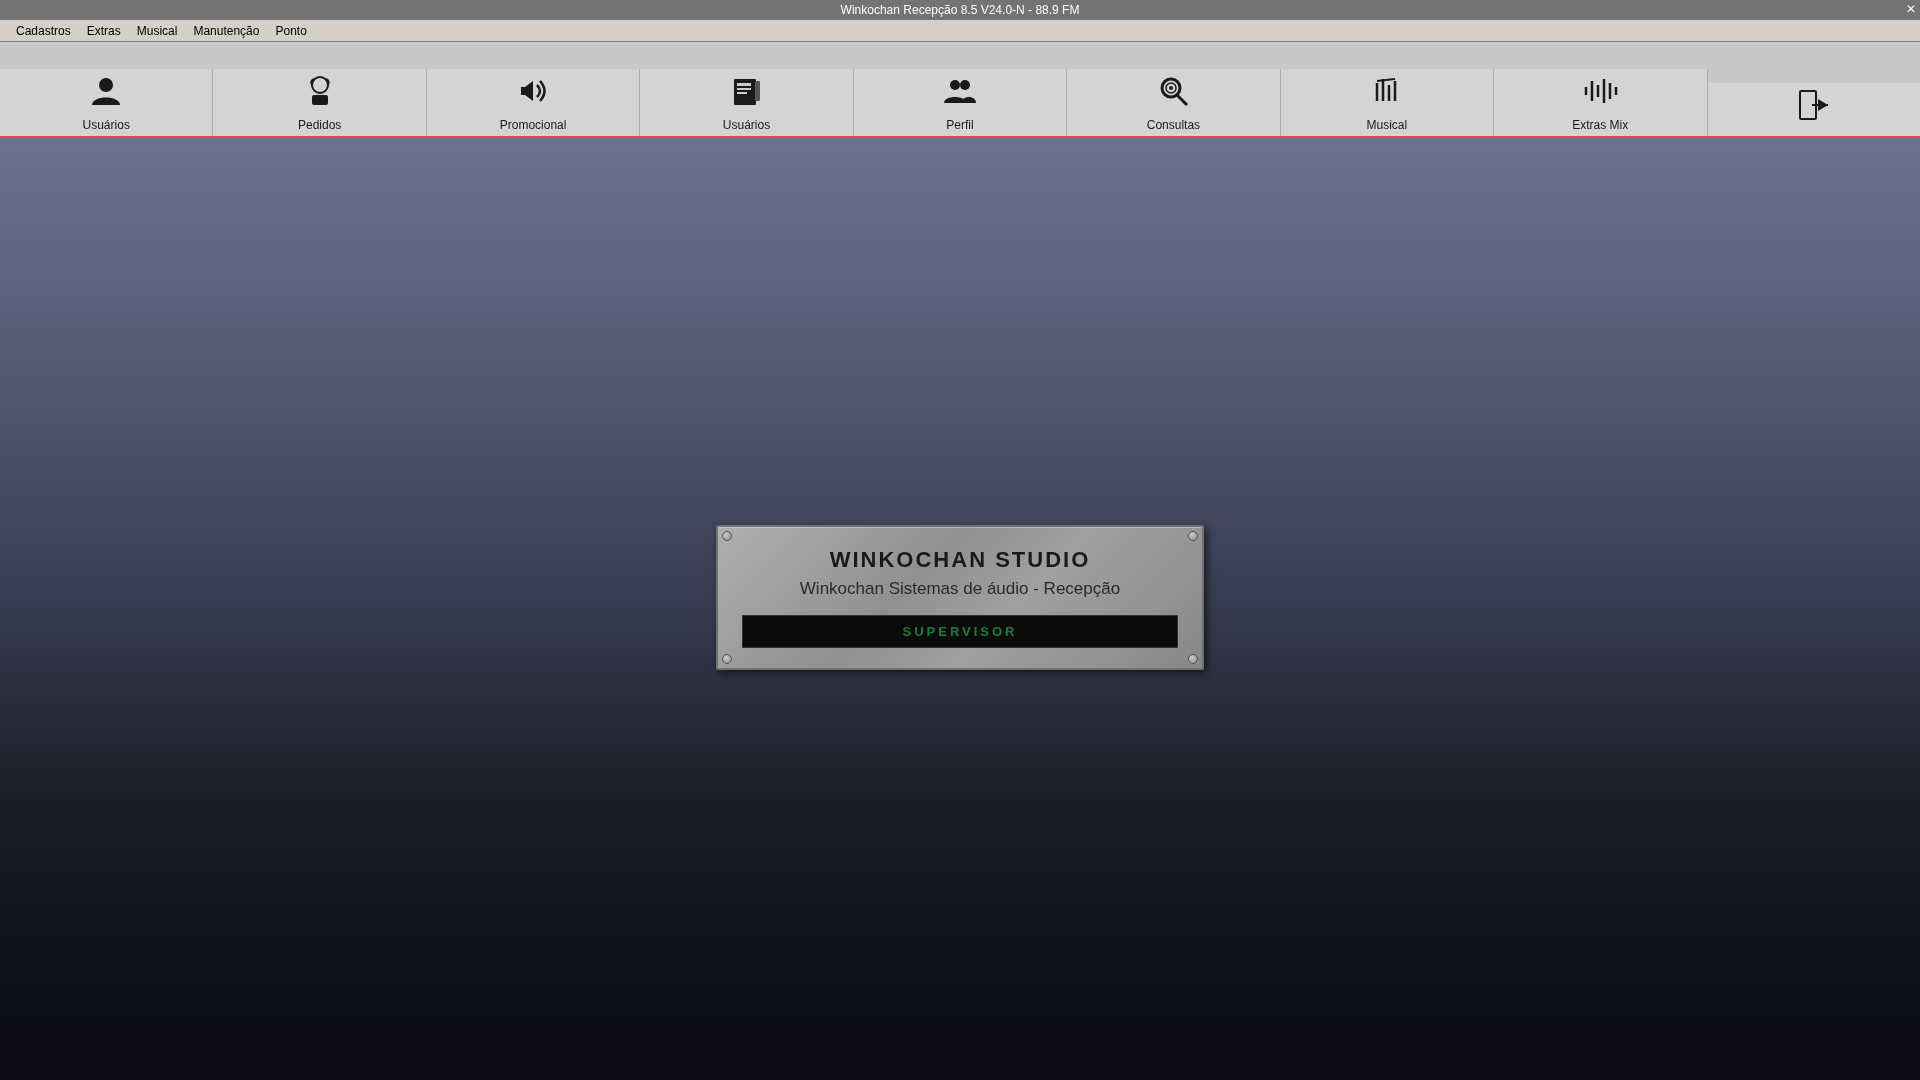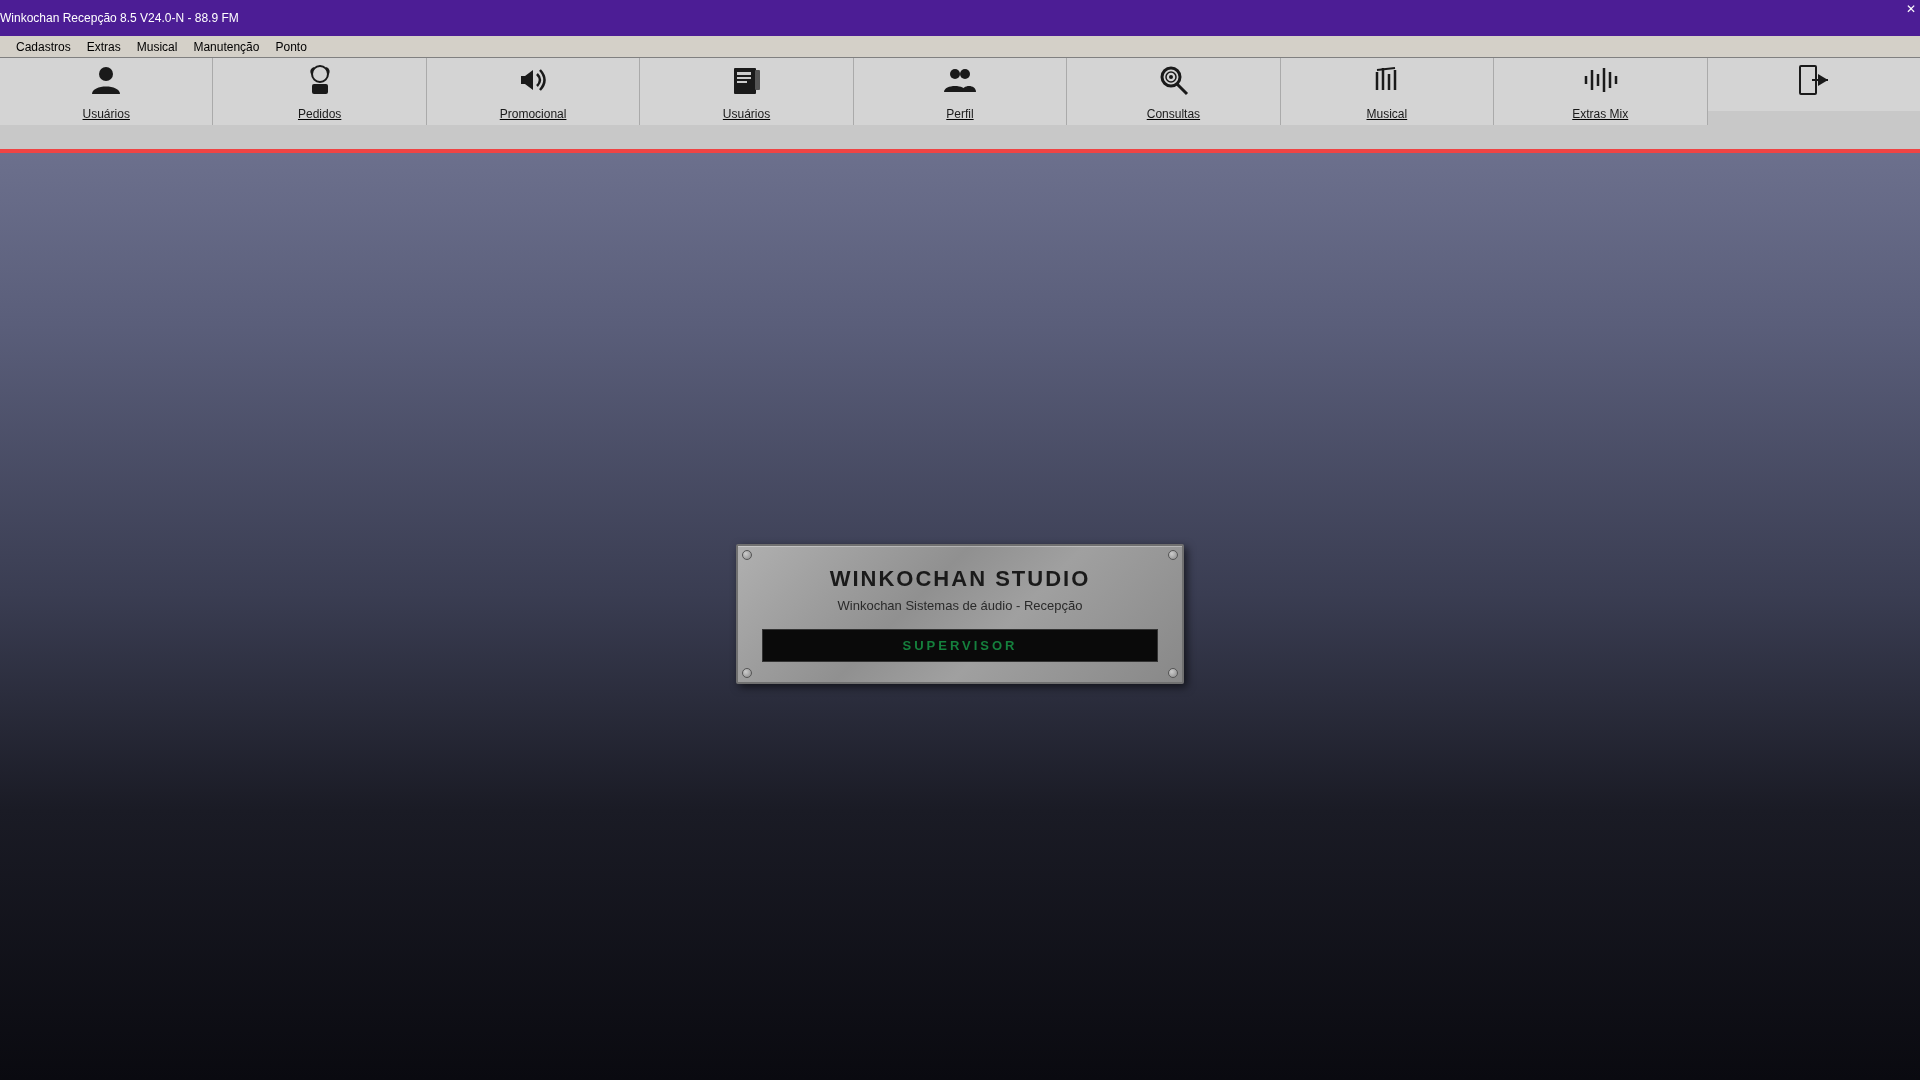--- a/index.html
+++ b/index.html
@@ -15,24 +15,25 @@
         #5a5e7a 30%,
         #3a3d52 55%,
         #1a1b25 75%,
         #0a0a10 100%
       );
     }
 
     
     #title-bar {
       width: 100%;
-      height: 36px;
-      background: #4c1d95;
+      height: 20px;
+      background: #737373;
       display: flex;
       align-items: center;
+      justify-content: center;
       position: relative;
     }
 
     #title-bar-text {
       color: white;
       font-size: 12px;
       font-weight: normal;
     }
 
     #title-bar-close {
@@ -62,23 +63,22 @@
       cursor: pointer;
       white-space: nowrap;
     }
 
     
     #toolbar {
       width: 100%;
       height: 95px;
       background: #c8c8c8;
       display: flex;
-      align-items: flex-start;
-      border-bottom: 4px solid #ef4444;
-      text-decoration: underline;
+      align-items: flex-end;
+      border-bottom: 1px solid #ef4444;
     }
 
     .toolbar-btn {
       flex: 1;
       display: flex;
       flex-direction: column;
       align-items: center;
       justify-content: center;
       border-right: 1px solid #aaa;
       cursor: pointer;
@@ -107,21 +107,21 @@
     #main {
       width: 100%;
       height: calc(1080px - 20px - 22px - 95px - 22px);
       display: flex;
       align-items: center;
       justify-content: center;
     }
 
     
     #center-card {
-      width: 448px;
+      width: 488px;
       background: linear-gradient(135deg, #b0b0b0 0%, #909090 40%, #a0a0a0 60%, #888 100%);
       border: 2px solid #707070;
       border-radius: 2px;
       padding: 0;
       box-shadow: 3px 3px 8px rgba(0,0,0,0.6), inset 0 1px 0 rgba(255,255,255,0.3);
       position: relative;
     }
 
     
     .corner-screw {
@@ -144,21 +144,21 @@
 
     #card-title {
       font-size: 22px;
       font-weight: bold;
       color: #1a1a1a;
       letter-spacing: 2px;
       margin-bottom: 6px;
     }
 
     #card-subtitle {
-      font-size: 13px;
+      font-size: 17px;
       color: #2a2a2a;
       margin-bottom: 16px;
     }
 
     #card-supervisor {
       background: #0a0a0a;
       color: #15803d;
       font-size: 13px;
       font-weight: bold;
       letter-spacing: 3px;

